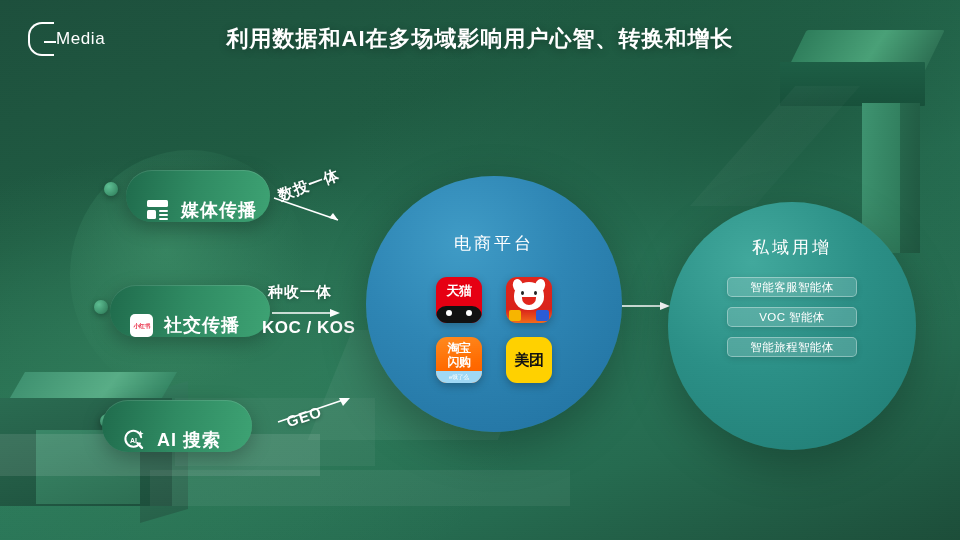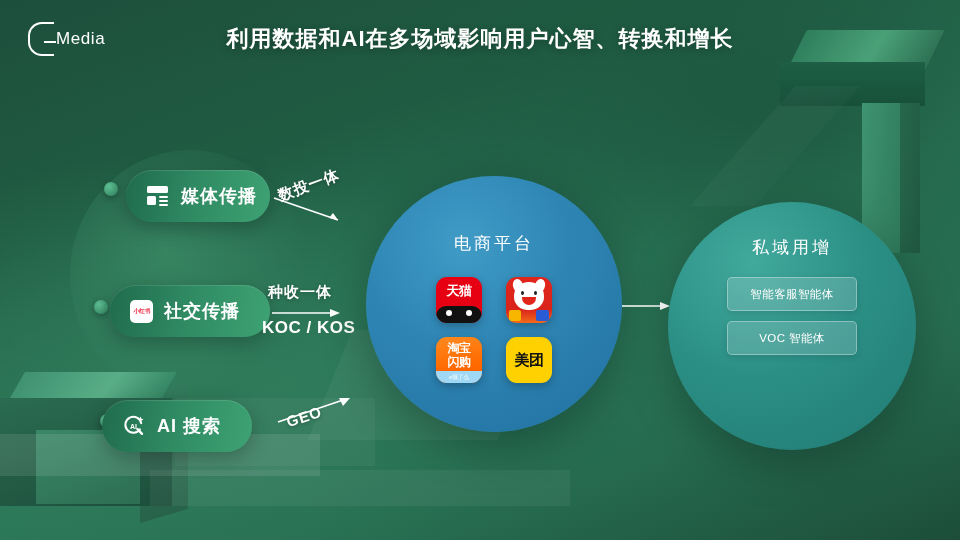--- a/index.html
+++ b/index.html
@@ -123,21 +123,21 @@
     color: #ffffff;
     font-size: 22px; font-weight: 700; letter-spacing: 1px;
     text-shadow: 0 2px 8px rgba(0,0,0,.30);
   }
 
   
   .pill {
     position: absolute;
     height: 52px;
     border-radius: 26px;
-    display: flex; align-items: center; gap: 11px;
+    display: flex; align-items: flex-end; gap: 11px;
     padding: 0 26px 0 20px;
     background: linear-gradient(100deg, #1f6b4c 0%, #2f8a62 48%, #3da273 100%);
     box-shadow: 0 6px 20px rgba(0,0,0,.26), inset 0 1px 0 rgba(255,255,255,.12);
     color: #ffffff;
   }
   .pill-label { font-size: 18px; font-weight: 700; letter-spacing: 1px; white-space: nowrap; }
   .pill-dot {
     position: absolute; width: 14px; height: 14px; border-radius: 50%;
     background: radial-gradient(circle at 35% 32%, #5fc094, #2c7d59);
     box-shadow: 0 2px 6px rgba(0,0,0,.3);
@@ -278,21 +278,21 @@
   #app-tbsg .tb-band span { color: #ffffff; font-size: 6px; letter-spacing: -.3px; }
   
   #app-meituan { background: #ffd100; }
   #app-meituan span {
     color: #111111; font-size: 15px; font-weight: 700; letter-spacing: -.5px;
   }
 
   
   #private-chips { margin-top: 18px; display: flex; flex-direction: column; gap: 10px; }
   .chip {
-    width: 130px; height: 34px; border-radius: 5px;
+    width: 130px; height: 20px; border-radius: 5px;
     background: rgba(255,255,255,.16);
     border: 1px solid rgba(255,255,255,.34);
     color: #ffffff; font-size: 11.5px; letter-spacing: .4px;
     display: flex; align-items: center; justify-content: center;
     box-shadow: 0 2px 6px rgba(0,0,0,.12);
   }
 
   
   #mid-arrow { position: absolute; top: 300px; left: 622px; width: 54px; height: 12px; }
 </style>
@@ -415,17 +415,18 @@
   <svg id="mid-arrow" viewBox="0 0 54 12">
     <path d="M0 6 L42 6" stroke="#fff" stroke-width="1.6" fill="none"></path>
     <path d="M48 6 L38 2 L38 10 Z" fill="#fff"></path>
   </svg>
 
   <div class="bubble" id="bubble-private">
     <div class="bubble-title">私域用增</div>
     <div id="private-chips">
       <div class="chip">智能客服智能体</div>
       <div class="chip">VOC 智能体</div>
+      <div class="chip">智能旅程智能体</div>
     </div>
   </div>
 
   <div id="noise"></div>
 </div>
 
 </body></html>

